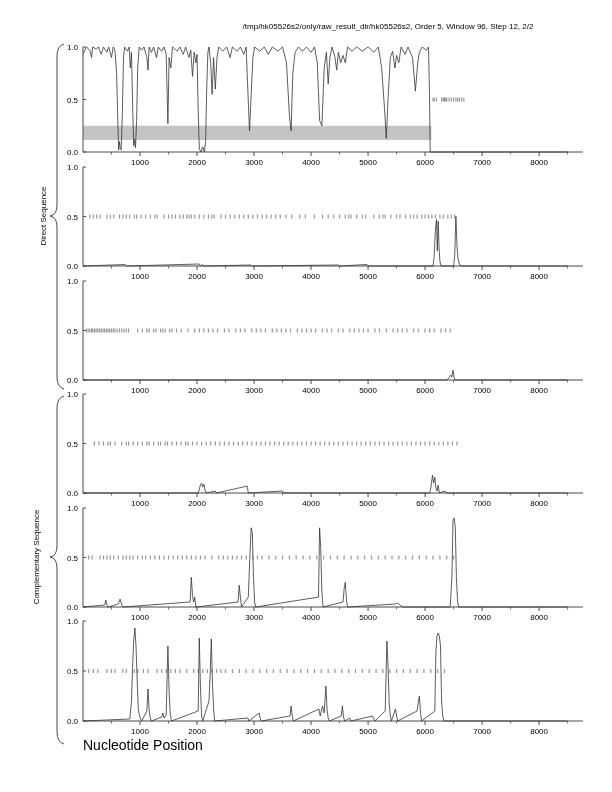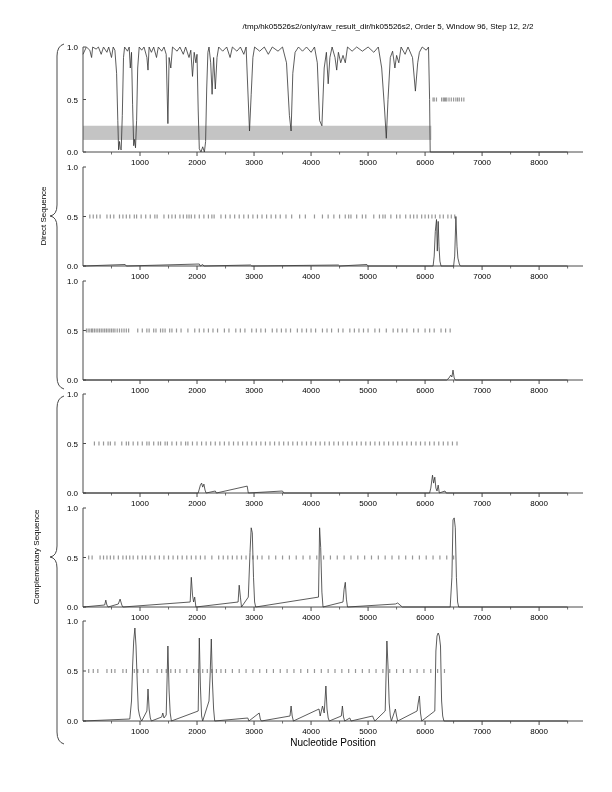--- a/index.html
+++ b/index.html
@@ -4,21 +4,21 @@
 <style>
   html,body{margin:0;padding:0;background:#ffffff;}
   #page{position:relative;width:612px;height:792px;background:#ffffff;overflow:hidden;
         font-family:"Liberation Sans", sans-serif;color:#000;}
   #plot-title{position:absolute;left:205px;top:22px;width:366px;text-align:center;
               font-size:8px;white-space:nowrap;}
   .group-label{position:absolute;font-size:8px;white-space:nowrap;
                transform:translate(-50%,-50%) rotate(-90deg);}
   #direct-label{left:43px;top:216px;}
   #comp-label{left:36px;top:557px;}
-  #x-axis-title{position:absolute;left:83px;top:737px;width:500px;text-align:center;font-size:10px;}
+  #x-axis-title{position:absolute;left:83px;top:737px;width:500px;text-align:left;font-size:14px;}
   svg{position:absolute;left:0;top:0;}
   text{font-family:"Liberation Sans", sans-serif;}
 </style>
 </head>
 <body>
 
 <div id="page">
 
   <div id="plot-title">/tmp/hk05526s2/only/raw_result_dir/hk05526s2, Order 5, Window 96, Step 12, 2/2</div>
 

